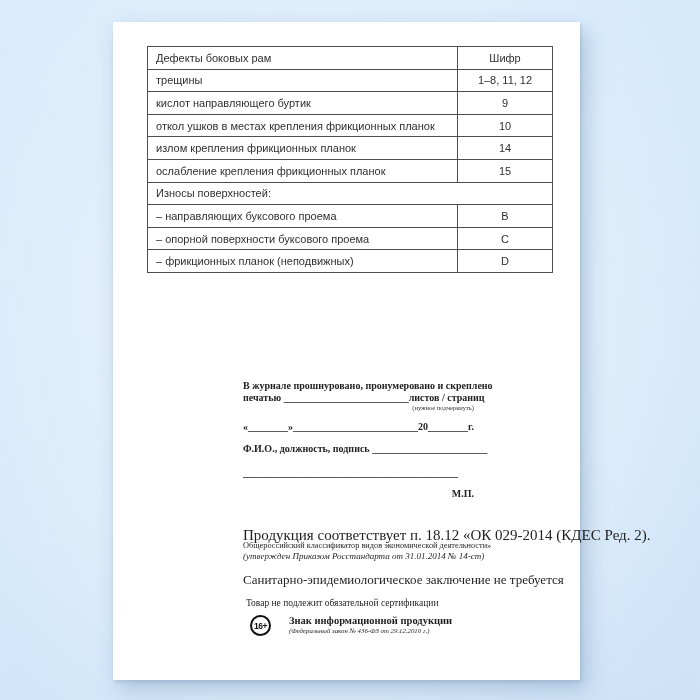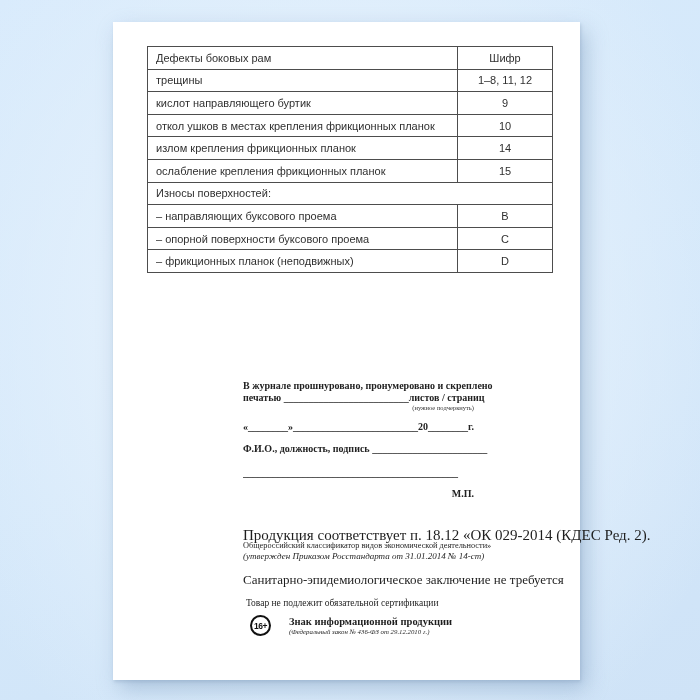--- a/index.html
+++ b/index.html
@@ -98,21 +98,20 @@
   .f-p1l1 { font-size: 15px; line-height: 11px; white-space: nowrap; }
   .f-p1l2 { font-size: 8.3px; line-height: 10px; white-space: nowrap; }
   .f-p1l3 { font-size: 9px; font-style: italic; line-height: 11px; white-space: nowrap; }
   .f-p2 { font-size: 13px; margin-top: 10px; white-space: nowrap; }
   .f-p3 { font-size: 9.5px; margin-top: 10px; margin-left: 3px; white-space: nowrap; }
   .f-p4 { font-size: 9.5px; margin-top: 10px; white-space: nowrap; }
   .f-badge-row {
     margin-top: 7px;
     margin-left: 7px;
     display: flex;
-    align-items: center;
   }
   .badge {
     width: 17px;
     height: 17px;
     border: 2.4px solid #111;
     border-radius: 50%;
     display: flex;
     align-items: center;
     justify-content: center;
     font-family: "Liberation Sans", "DejaVu Sans", sans-serif;

